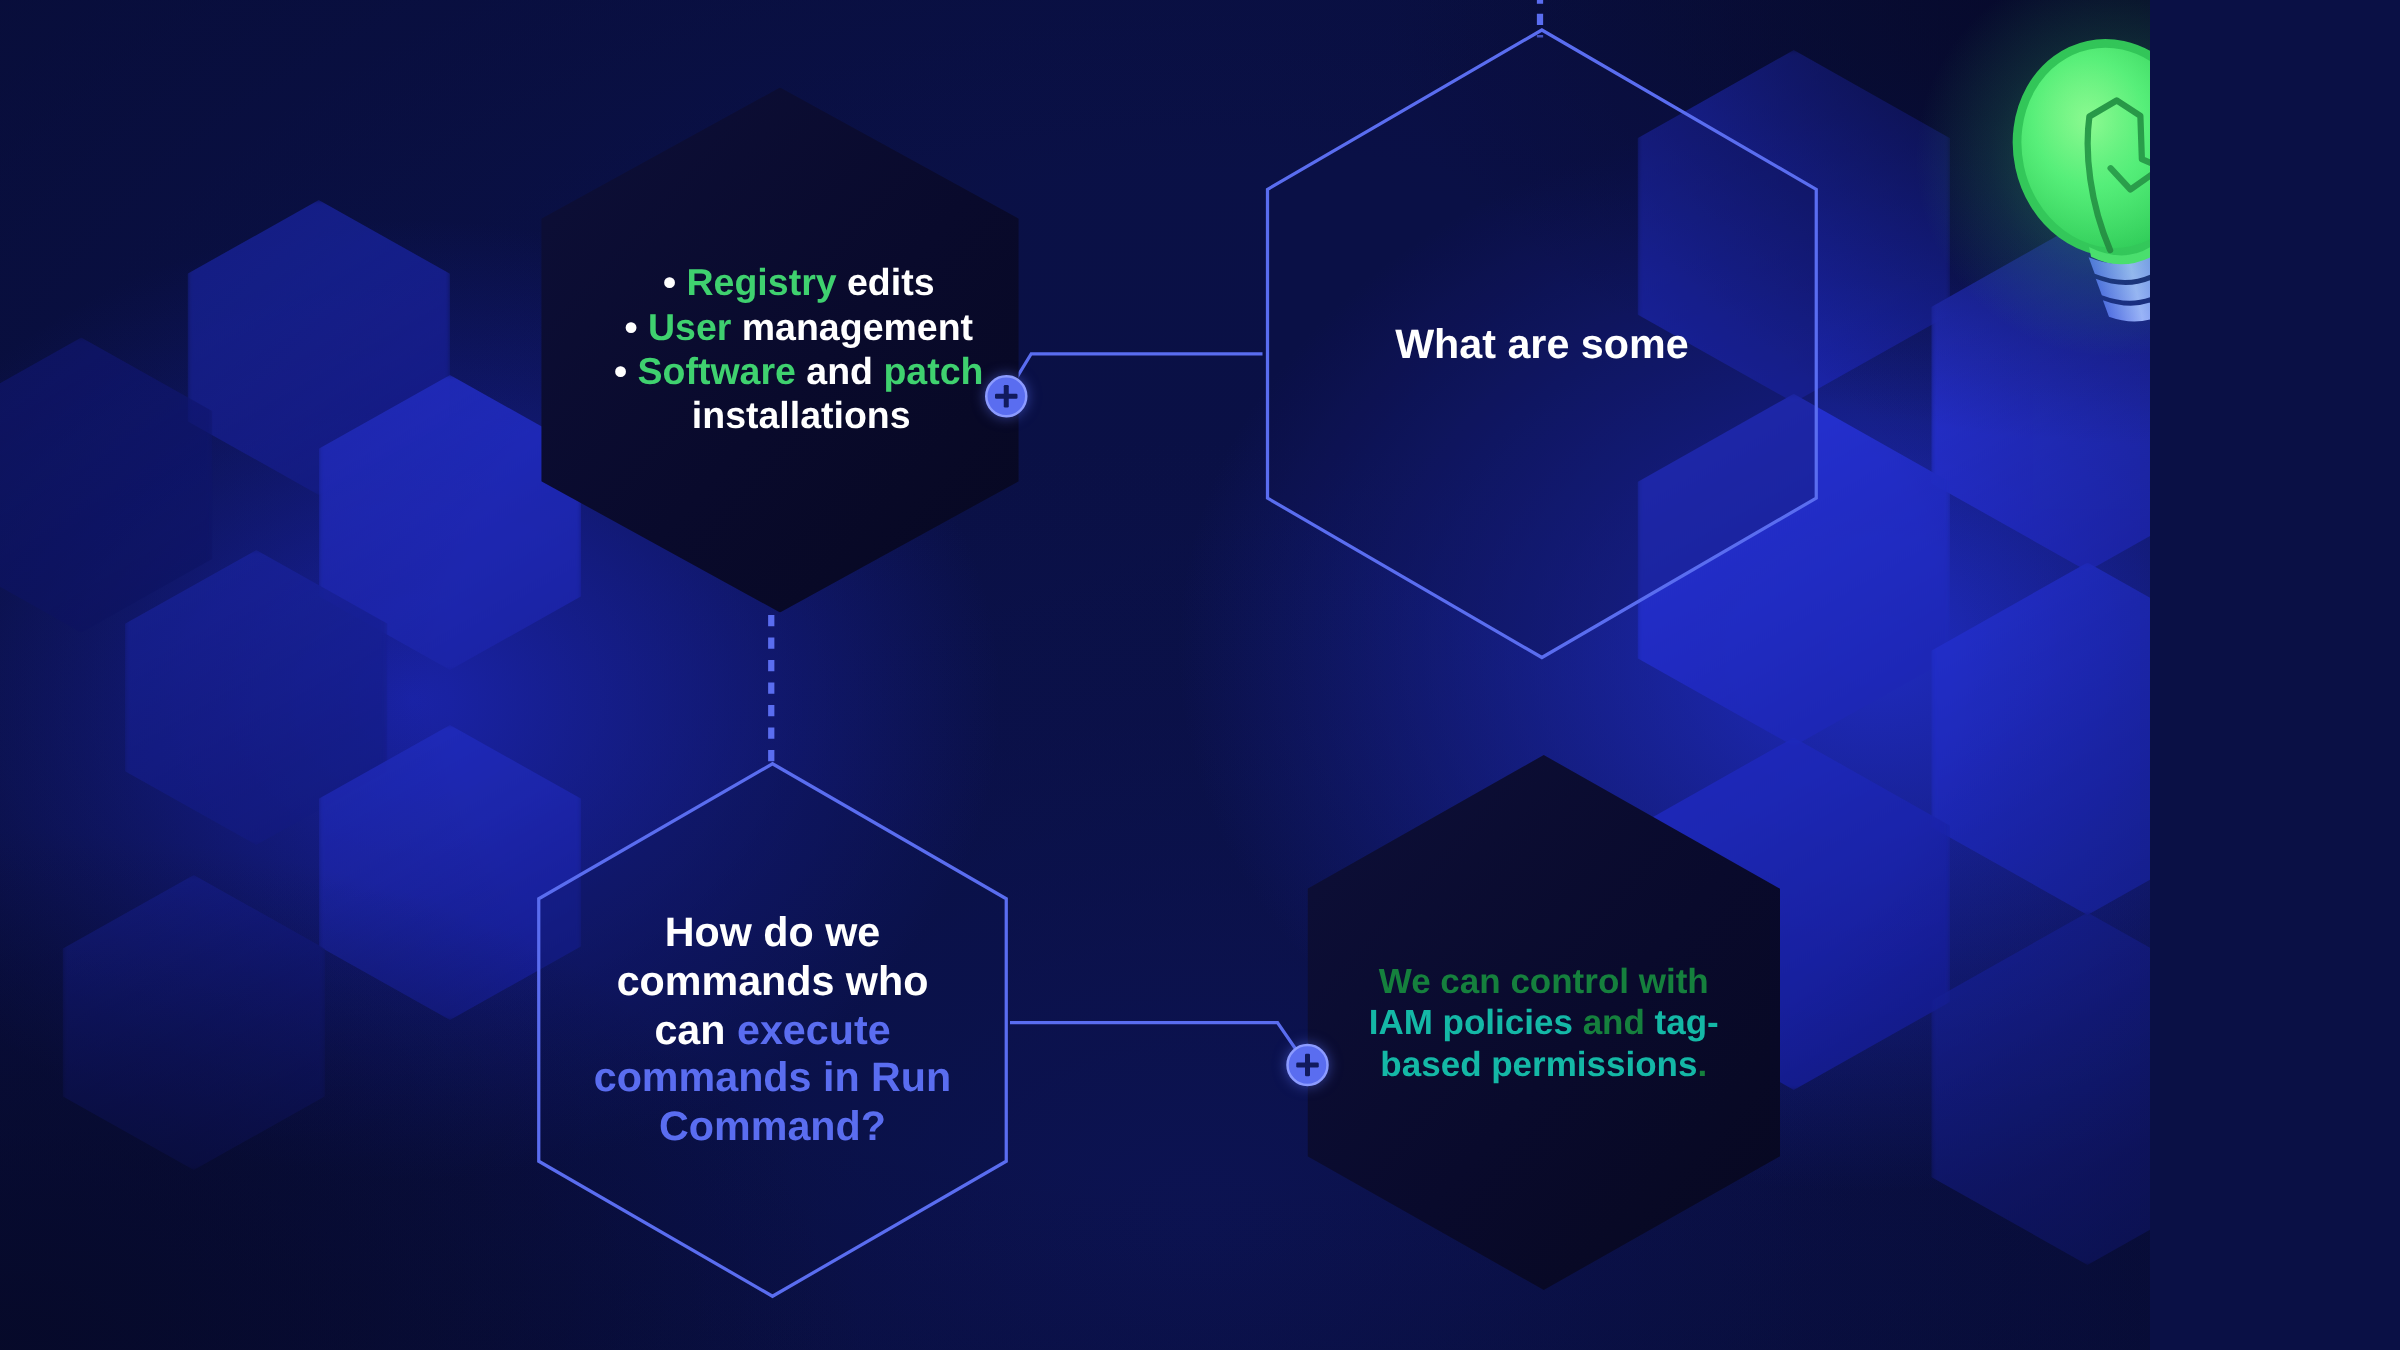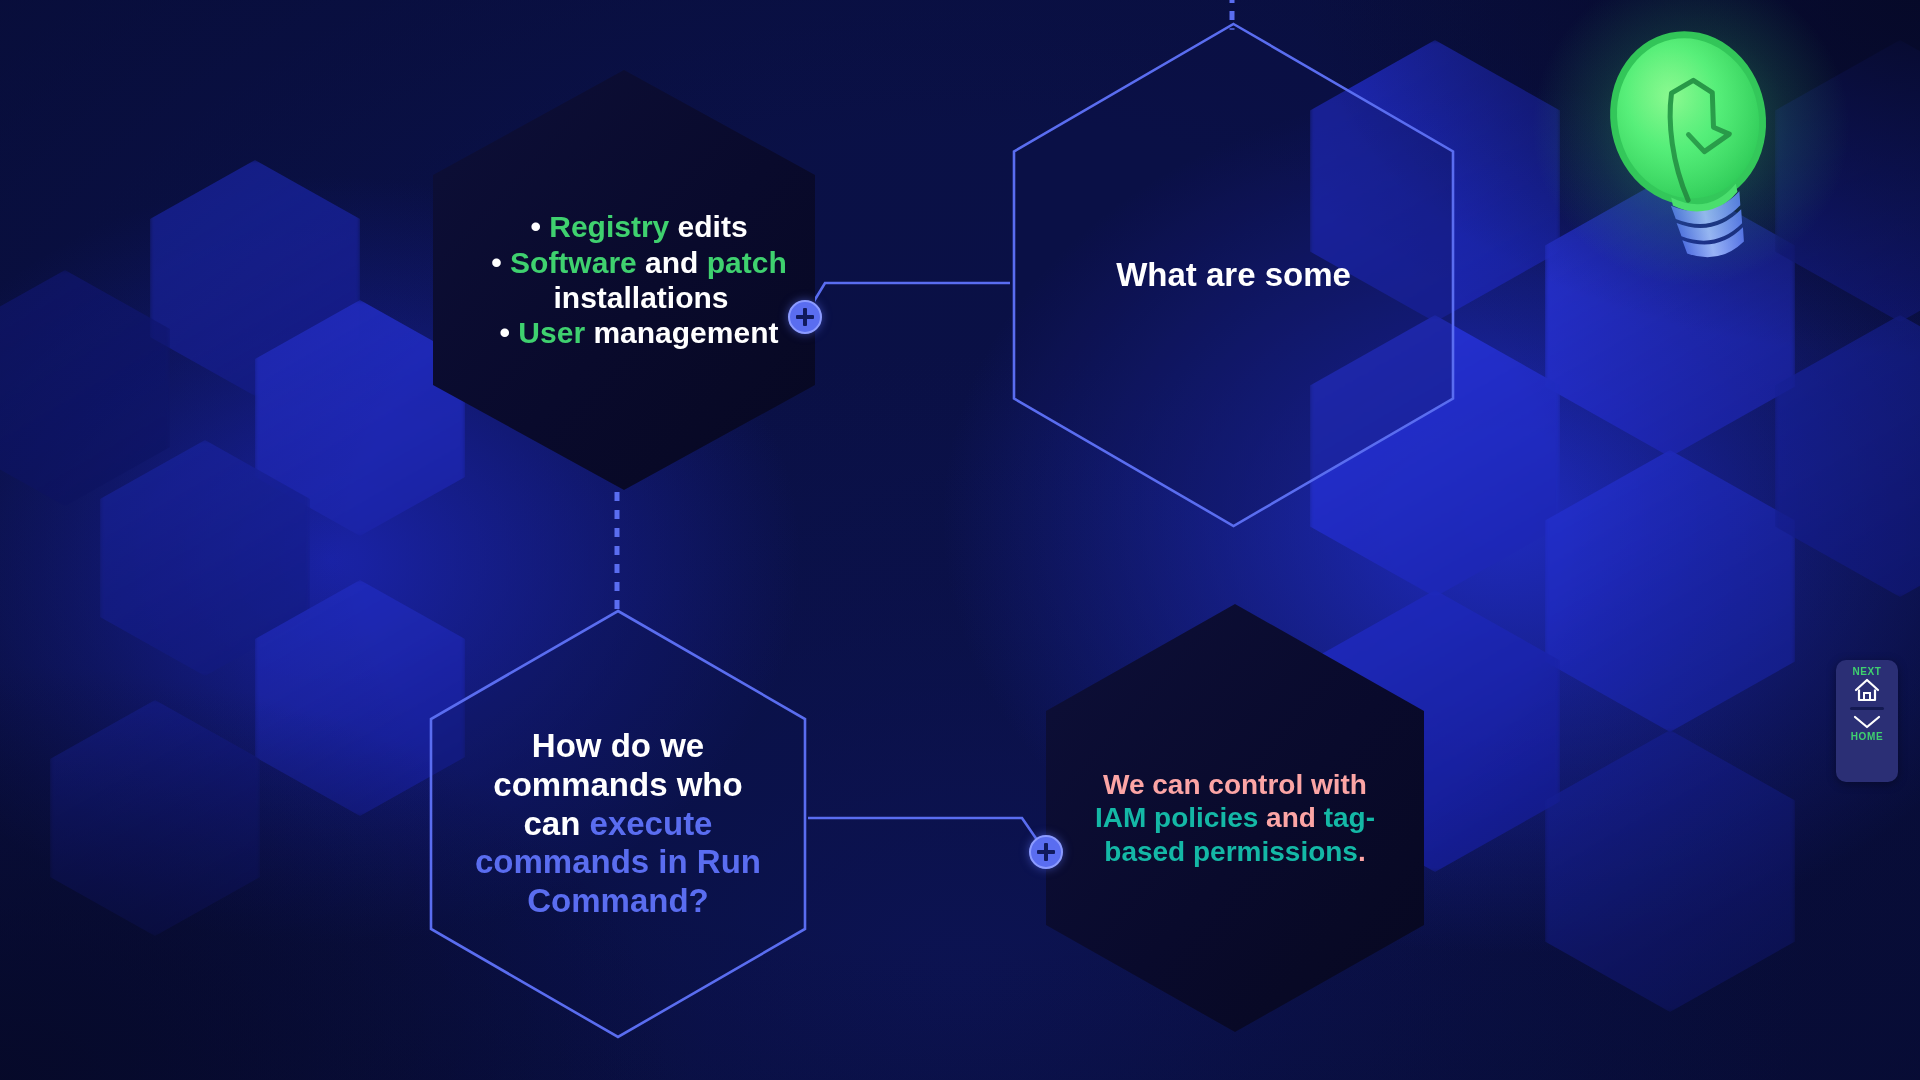--- a/index.html
+++ b/index.html
@@ -2,21 +2,21 @@
 <html><head>
 <meta charset="utf-8">
 <title>Interactive Hex Lesson</title>
 <style>
   * { margin:0; padding:0; box-sizing:border-box; }
   html,body{
     width:1920px; height:1080px; overflow:hidden;
     background:#0a1045;
     font-family:"Liberation Sans","DejaVu Sans",sans-serif;
   }
-  #stage{ position:relative; width:1920px; height:1080px; overflow:hidden; }
+  #stage{ position:relative; width:1720px; height:1080px; overflow:hidden; }
 
   
   #bg-base{
     position:absolute; inset:0;
     background:
       radial-gradient(ellipse 900px 700px at 1500px 520px, #1f2bbf 0%, rgba(31,43,191,0) 62%),
       radial-gradient(ellipse 760px 620px at 330px 560px, #1a23a8 0%, rgba(26,35,168,0) 62%),
       radial-gradient(ellipse 1200px 900px at 960px 980px, #0c1352 0%, rgba(12,19,82,0) 70%),
       linear-gradient(160deg,#0a1148 0%, #0a1045 45%, #080d3a 100%);
   }
@@ -57,21 +57,21 @@
     line-height:1.18;
     font-weight:bold;
     padding:0 34px;
   }
 
   
   .q-text .w{ color:#ffffff;text-align:right; }
   .q-text .b{ color:#5a6df0; }
 
   
-  .a-text .w{ color:#fca5a5;margin-top:36px; }
+  .a-text .w{ color:#15803d;margin-top:36px; }
   .a-text .g{ color:#14b8a6; }
 
   .bullet-list{
     text-align:left;
     font-size:30px;
     line-height:1.28;
     font-weight:bold;
   }
   .bullet-list li{ list-style:none; text-indent:-20px; padding-left:20px; color:#ffffff; }
   .bullet-list .g{ color:#3fd16f; }
@@ -160,25 +160,25 @@
           <stop offset="100%" stop-color="#070821"></stop>
         </linearGradient>
       </defs>
       <polygon points="191,0 382,105 382,315 191,420 0,315 0,105" fill="url(#fillA)"></polygon>
     </svg>
     <ul class="hex-text a-text bullet-list" style="width:100%;padding:0 26px 0 56px;">
       <li>
         •&nbsp;<span class="g">Registry</span><span> edits</span>
       </li>
       <li>
+        •&nbsp;<span class="g">User</span><span> management</span>
+      </li>
+      <li>
         •&nbsp;<span class="g">Software</span><span> and </span><span class="g">patch</span><br>
         <span style="display:inline-block;padding-left:4px;">installations</span>
-      </li>
-      <li>
-        •&nbsp;<span class="g">User</span><span> management</span>
       </li>
     </ul>
   </div>
 
   <div class="hex" style="left:1010px; top:20px; width:447px; height:510px;">
     <svg class="hex-body" viewBox="0 0 447 510">
       <polygon points="223.5,4 443,131.5 443,378.5 223.5,506 4,378.5 4,131.5" fill="rgba(12,18,72,0.30)" stroke="#5a6df0" stroke-width="2.6"></polygon>
     </svg>
     <div class="hex-text q-text" style="font-size:33px;">
       <span class="w">What are some</span><br>

